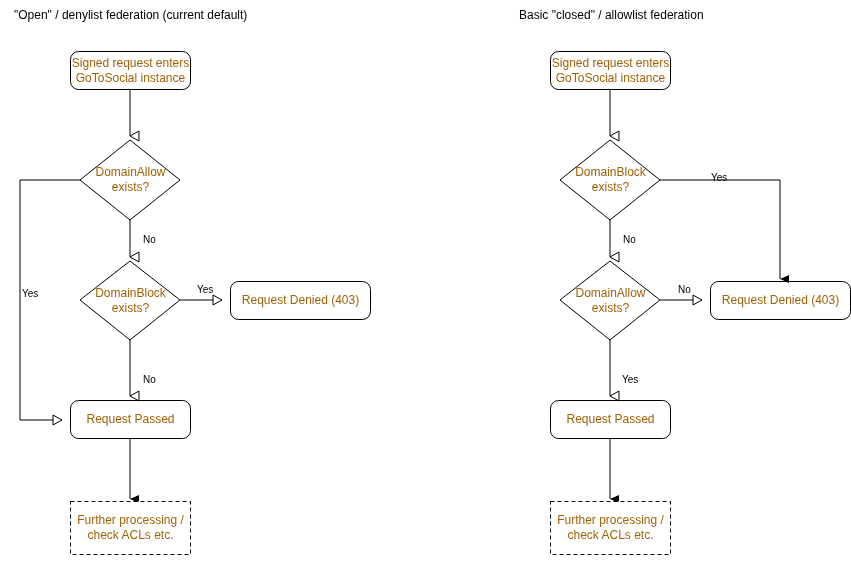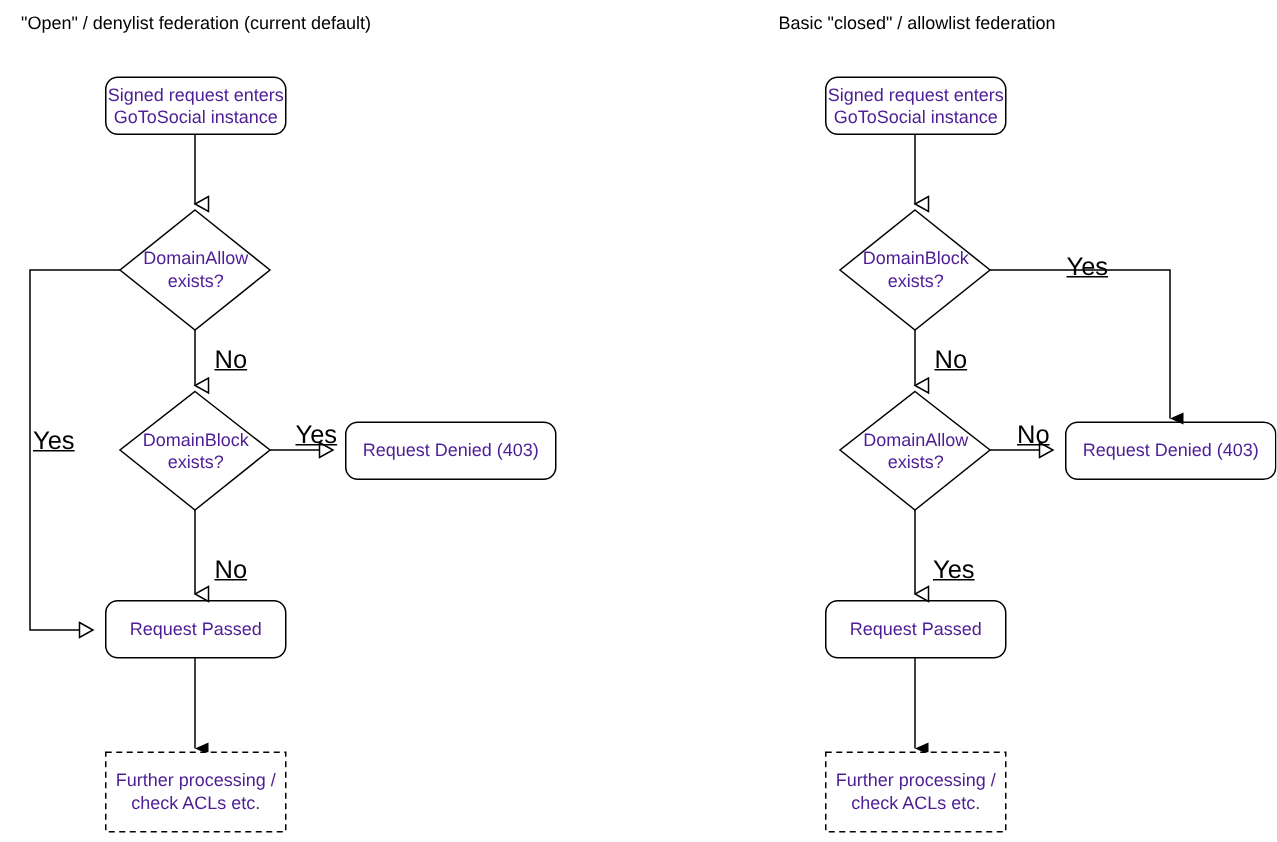--- a/index.html
+++ b/index.html
@@ -31,34 +31,33 @@
   }
   #title-left  { left: 14px;  top: 8px; }
   #title-right { left: 519px; top: 8px; }
 
   
   .node-label {
     position: absolute;
     font-size: 12px;
     line-height: 15px;
     text-align: center;
-    color: #4c1d95;
+    color: #a16207;
     display: flex;
     align-items: center;
     justify-content: center;
     white-space: pre-line;
     pointer-events: none;
   }
   .edge-label {
     position: absolute;
-    font-size: 17px;
+    font-size: 10px;
     line-height: 13px;
     color: #000000;
     white-space: nowrap;
-    text-decoration: underline;
   }
   svg { display: block; }
   .shape-fill { fill: #ffffff; }
   .shape-stroke { stroke: #000000; stroke-width: 1; fill: none; }
   .edge-line { stroke: #000000; stroke-width: 1; fill: none; }
   .arrow-open { stroke: #000000; stroke-width: 1; fill: #ffffff; }
   .arrow-filled { fill: #000000; stroke: none; }
   .dashed-box { stroke: #000000; stroke-width: 1; fill: #ffffff; stroke-dasharray: 4 3; }
 </style>
 </head>

